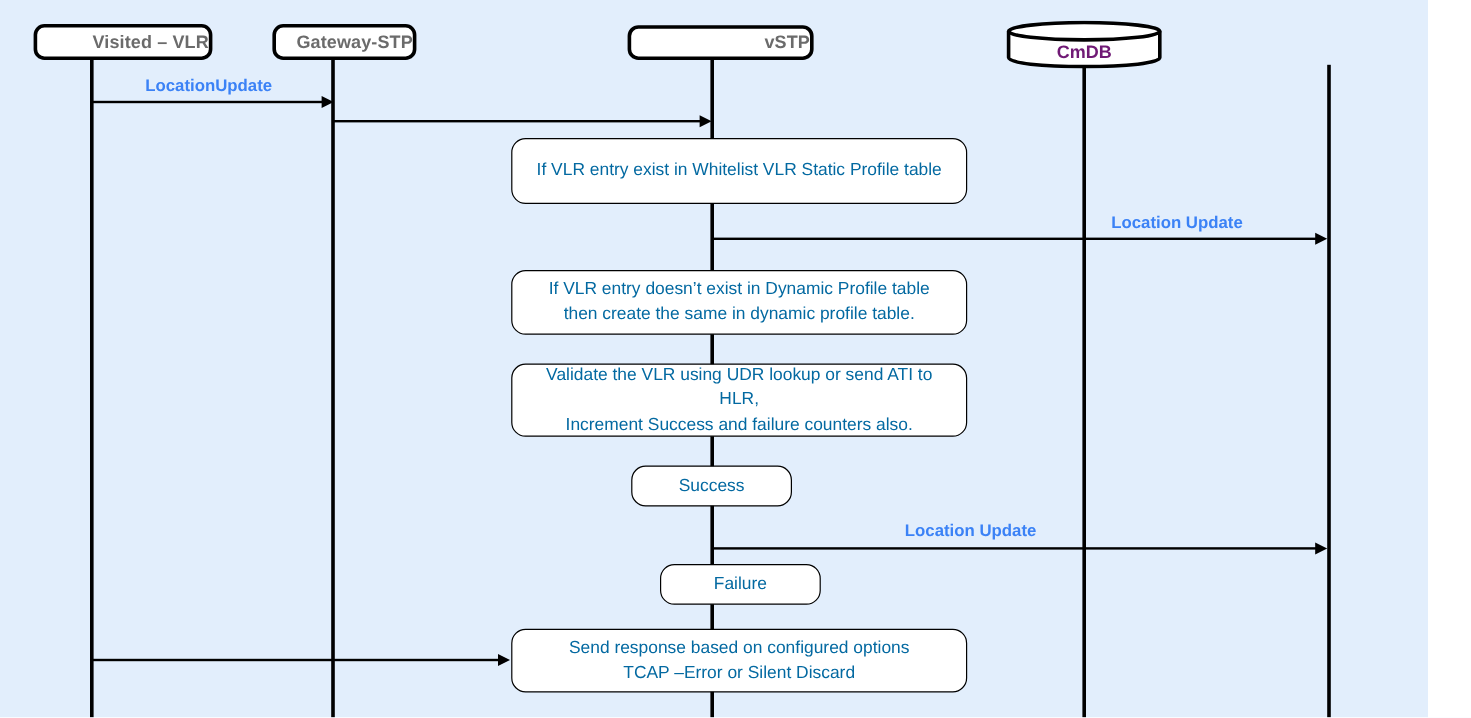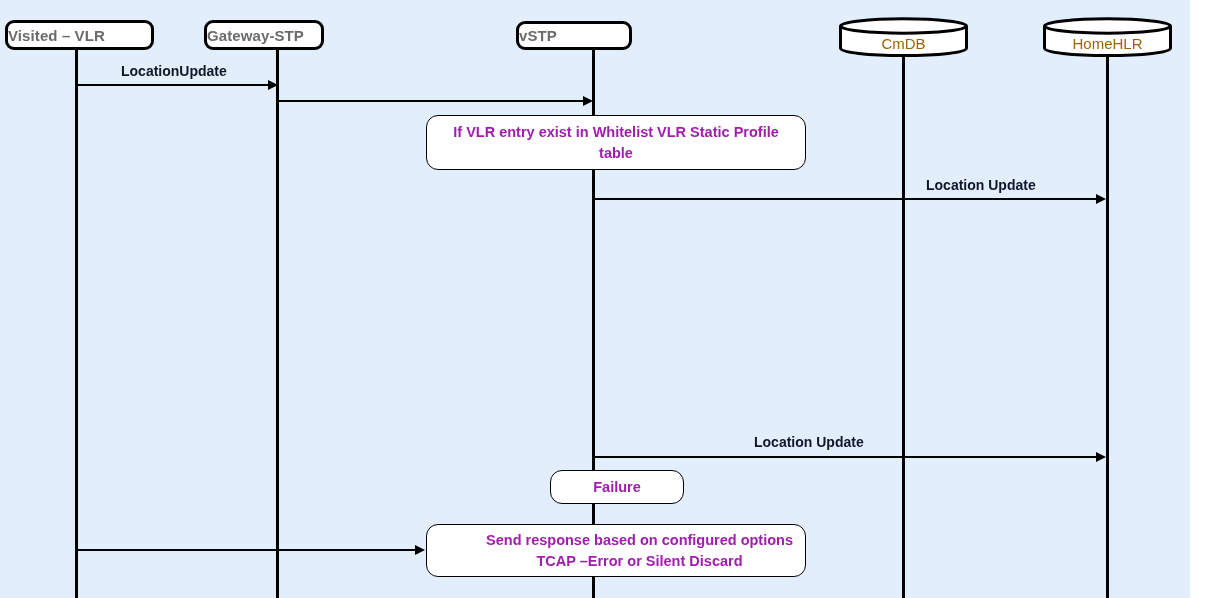--- a/index.html
+++ b/index.html
@@ -33,66 +33,66 @@
 
   
   .actor-box {
     position: absolute;
     box-sizing: border-box;
     background: #ffffff;
     border: 3px solid #000000;
     border-radius: 9px;
     display: flex;
     align-items: center;
-    justify-content: flex-start;
+    justify-content: flex-end;
+    margin-left: 23px;
   }
   .actor-label {
     font-size: 15px;
     font-weight: bold;
     color: #6b6b6b;
     white-space: nowrap;
     letter-spacing: .1px;
   }
 
   
   .db {
     position: absolute;
   }
   .db svg { display: block; }
   .db-label {
     position: absolute;
     left: 0;
     width: 100%;
     text-align: center;
     font-size: 15px;
-    font-weight: normal;
-    color: #a16207;
+    font-weight: bold;
+    color: #701a75;
     white-space: nowrap;
   }
 
   
   .proc-box {
     position: absolute;
     box-sizing: border-box;
     background: #ffffff;
     border: 1.6px solid #000000;
     border-radius: 12px;
     display: flex;
     align-items: center;
     justify-content: center;
     z-index: 5;
   }
   .proc-text {
     font-size: 14.5px;
-    color: #a21caf;
+    color: #0369a1;
     text-align: center;
     line-height: 1.42;
     padding: 0 12px;
     white-space: pre-line;
-    font-weight: bold;
   }
   .proc-small .proc-text { font-size: 14.5px; }
 
   
   .msg-line {
     position: absolute;
     height: 2px;
     background: #000000;
     z-index: 3;
   }
@@ -102,21 +102,21 @@
     height: 0;
     border-top: 5.5px solid transparent;
     border-bottom: 5.5px solid transparent;
     border-left: 10px solid #000000;
     z-index: 4;
   }
   .msg-label {
     position: absolute;
     font-size: 14px;
     font-weight: bold;
-    color: #0f172a;
+    color: #3b82f6;
     white-space: nowrap;
     z-index: 4;
   }
 </style>
 </head>
 <body>
 
 <div id="canvas">
 
   <div id="plot-bg"></div>
@@ -128,67 +128,71 @@
   <div class="lifeline" style="left:1106px; top:54px; height:544px;"></div>
 
   <div class="actor-box" style="left:5px; top:20px; width:149px; height:30px;">
     <span class="actor-label">Visited – VLR</span>
   </div>
 
   <div class="actor-box" style="left:204px; top:20px; width:120px; height:30px;">
     <span class="actor-label">Gateway-STP</span>
   </div>
 
-  <div class="actor-box" style="left:516px; top:21px; width:116px; height:29px;">
+  <div class="actor-box" style="left:500px; top:21px; width:155px; height:29px;">
     <span class="actor-label">vSTP</span>
   </div>
 
   <div class="db" style="left:838px; top:17px; width:131px; height:40px;">
     <svg width="131" height="40" viewBox="0 0 131 40">
       <path d="M2.5,9 L2.5,31 C2.5,35.6 30.5,38.5 65.5,38.5 C100.5,38.5 128.5,35.6 128.5,31 L128.5,9" fill="#ffffff" stroke="#000000" stroke-width="3"></path>
       <ellipse cx="65.5" cy="9" rx="63" ry="7.2" fill="#ffffff" stroke="#000000" stroke-width="3"></ellipse>
     </svg>
     <span class="db-label" style="top:18px;">CmDB</span>
   </div>
 
-  <div class="db" style="left:1042px; top:17px; width:131px; height:40px;">
-    <svg width="131" height="40" viewBox="0 0 131 40">
-      <path d="M2.5,9 L2.5,31 C2.5,35.6 30.5,38.5 65.5,38.5 C100.5,38.5 128.5,35.6 128.5,31 L128.5,9" fill="#ffffff" stroke="#000000" stroke-width="3"></path>
-      <ellipse cx="65.5" cy="9" rx="63" ry="7.2" fill="#ffffff" stroke="#000000" stroke-width="3"></ellipse>
-    </svg>
-    <span class="db-label" style="top:18px;">HomeHLR</span>
-  </div>
 
   <div class="msg-label" style="left:121px; top:63px;">LocationUpdate</div>
   <div class="msg-line" style="left:76px; top:84px; width:194px;"></div>
   <div class="msg-head" style="left:268px; top:79.5px;"></div>
 
   <div class="msg-line" style="left:277px; top:100px; width:307px;"></div>
   <div class="msg-head" style="left:583px; top:95.5px;"></div>
 
   <div class="proc-box" style="left:426px; top:115px; width:380px; height:55px;">
     <span class="proc-text">If VLR entry exist in Whitelist VLR Static Profile table</span>
   </div>
 
   <div class="msg-label" style="left:926px; top:177px;">Location Update</div>
   <div class="msg-line" style="left:593px; top:198px; width:505px;"></div>
   <div class="msg-head" style="left:1096px; top:193.5px;"></div>
 
+  <div class="proc-box" style="left:426px; top:225px; width:380px; height:54px;">
+    <span class="proc-text">If VLR entry doesn’t exist in Dynamic Profile table
+then create the same in dynamic profile table.</span>
+  </div>
 
+  <div class="proc-box" style="left:426px; top:303px; width:380px; height:61px;">
+    <span class="proc-text">Validate the VLR using UDR lookup or send ATI to HLR,
+Increment Success and failure counters also.</span>
+  </div>
 
+  <div class="proc-box proc-small" style="left:526px; top:388px; width:134px; height:34px;">
+    <span class="proc-text">Success</span>
+  </div>
 
   <div class="msg-label" style="left:754px; top:434px;">Location Update</div>
   <div class="msg-line" style="left:593px; top:456px; width:505px;"></div>
   <div class="msg-head" style="left:1096px; top:451.5px;"></div>
 
   <div class="proc-box proc-small" style="left:526px; top:470px; width:134px; height:34px;margin-left:24px;">
     <span class="proc-text">Failure</span>
   </div>
 
   <div class="msg-line" style="left:76px; top:549px; width:341px;"></div>
   <div class="msg-head" style="left:415px; top:544.5px;"></div>
 
-  <div class="proc-box" style="left:426px; top:524px; width:380px; height:53px;justify-content:flex-end;">
+  <div class="proc-box" style="left:426px; top:524px; width:380px; height:53px;">
     <span class="proc-text">Send response based on configured options
 TCAP –Error or Silent Discard</span>
   </div>
 
 </div>
 
 </body></html>

